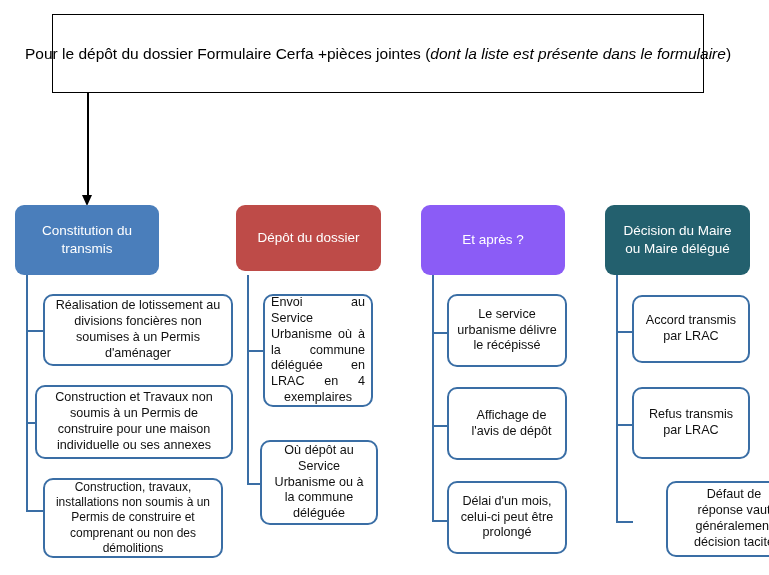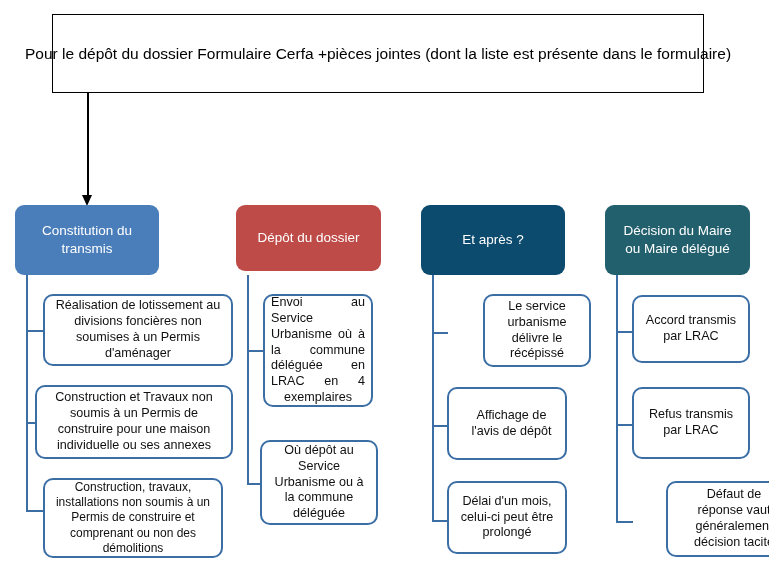--- a/index.html
+++ b/index.html
@@ -32,21 +32,21 @@
     display: flex;
     flex-direction: row;
     align-items: center;
     justify-content: center;
     text-align: center;
     color: #000000;
     font-size: 15.5px;
     line-height: 1.62;
   }
   .title-line { display: block; white-space: nowrap; }
-  .title-em { }
+  .title-em { font-style: italic; }
 
   
   .arrow-stem {
     position: absolute;
     left: 87px;
     top: 93px;
     width: 1.6px;
     height: 104px;
     background: #000000;
   }
@@ -144,29 +144,29 @@
   <div class="stub" style="left: 247px; top: 350px; width: 17px; background: rgb(58, 110, 165);"></div>
   <div class="stub" style="left: 247px; top: 483px; width: 17px; background: rgb(58, 110, 165);"></div>
 
   <div class="leaf-box justified" style="left: 263px; top: 294px; width: 110px; height: 113px; border-color: rgb(58, 110, 165);">
     <span>Envoi au Service Urbanisme où à la commune déléguée en LRAC en 4 exemplaires</span>
   </div>
   <div class="leaf-box" style="left: 260px; top: 440px; width: 118px; height: 85px; border-color: rgb(58, 110, 165);">
     <span>Où dépôt au Service Urbanisme ou à la commune déléguée</span>
   </div>
 
-  <div class="header-box" style="left: 421px; top: 205px; width: 144px; height: 70px; background: #0c4a6e;">
+  <div class="header-box" style="left: 421px; top: 205px; width: 144px; height: 70px; background: #8b5cf6;">
     <span>Et après ?</span>
   </div>
   <div class="spine" style="left: 432px; top: 275px; height: 247px; background: rgb(58, 110, 165);"></div>
   <div class="stub" style="left: 432px; top: 332px; width: 16px; background: rgb(58, 110, 165);"></div>
   <div class="stub" style="left: 432px; top: 425px; width: 16px; background: rgb(58, 110, 165);"></div>
   <div class="stub" style="left: 432px; top: 520px; width: 16px; background: rgb(58, 110, 165);"></div>
 
-  <div class="leaf-box" style="left: 447px; top: 294px; width: 108px; height: 73px; border-color: rgb(58, 110, 165); margin-left: 36px;">
+  <div class="leaf-box" style="left: 447px; top: 294px; width: 120px; height: 73px; border-color: rgb(58, 110, 165);">
     <span>Le service urbanisme délivre le récépissé</span>
   </div>
   <div class="leaf-box" style="left: 447px; top: 387px; width: 120px; height: 73px; border-color: rgb(58, 110, 165); padding-left: 15px;">
     <span>Affichage de l'avis de dépôt</span>
   </div>
   <div class="leaf-box" style="left: 447px; top: 481px; width: 120px; height: 73px; border-color: rgb(58, 110, 165);">
     <span>Délai d'un mois, celui-ci peut être prolongé</span>
   </div>
 
   <div class="header-box" style="left: 605px; top: 205px; width: 145px; height: 70px; background: rgb(35, 96, 110);">

